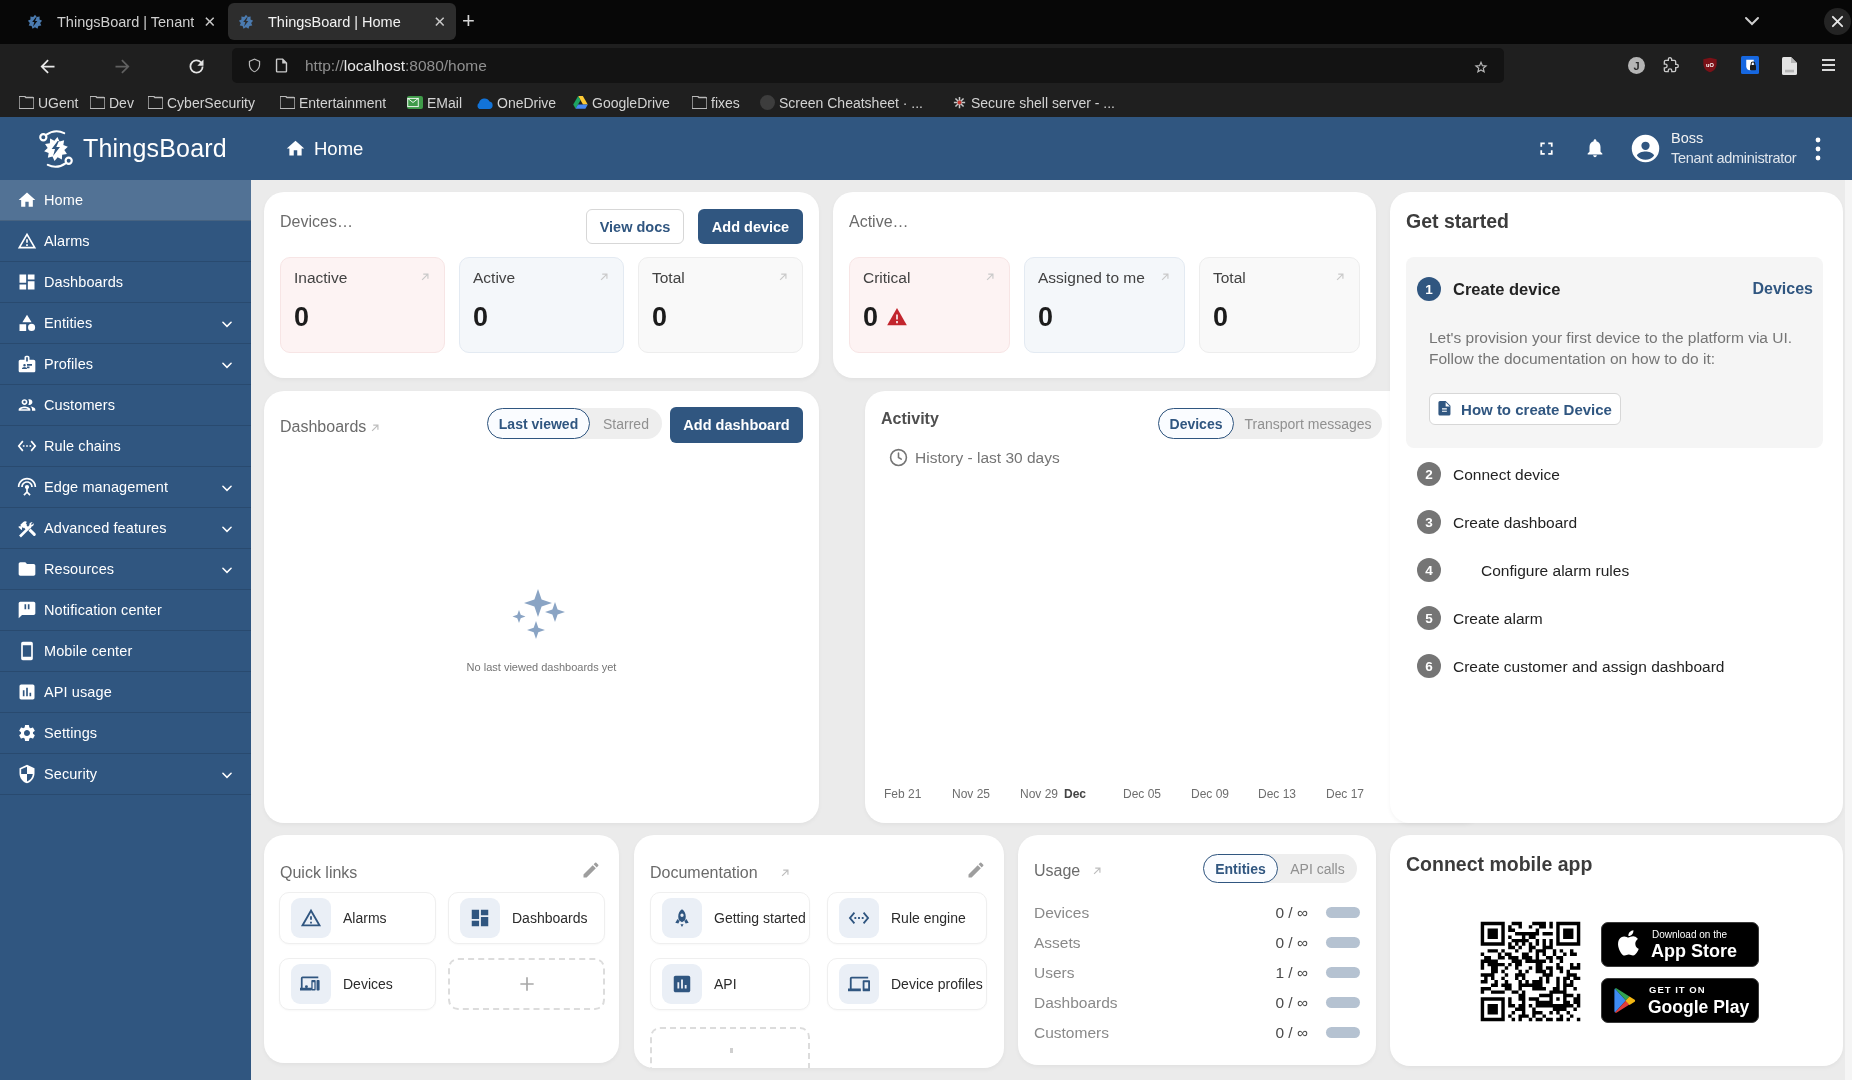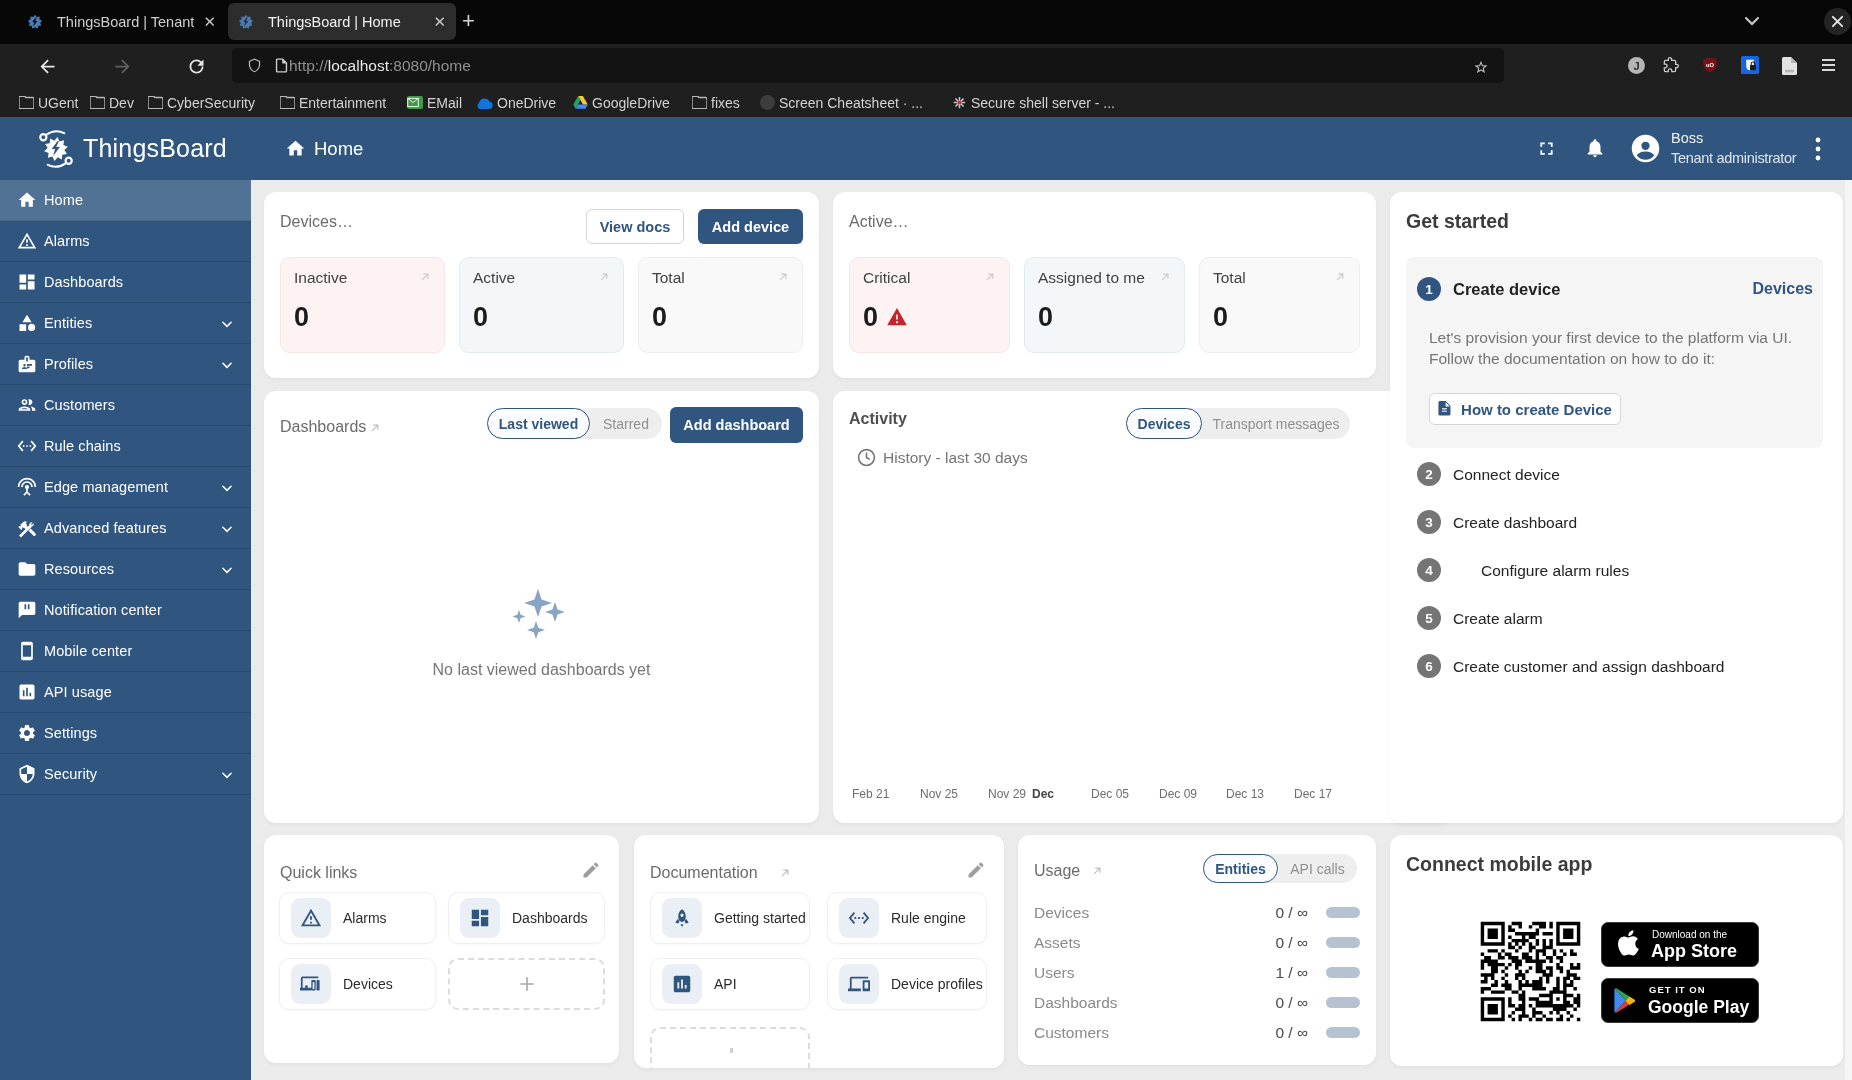--- a/index.html
+++ b/index.html
@@ -20,21 +20,21 @@
 
 #tbheader { position:absolute; left:0; top:117px; width:1852px; height:63px; background:#305680; color:#fff; }
 
 #sidebar { position:absolute; left:0; top:180px; width:251px; height:900px; background:#305680; }
 .sitem { height:41px; display:flex; align-items:center; padding-left:17px; color:#fff; border-bottom:1px solid rgba(0,0,0,0.13); position:relative; }
 .sitem.sel { background:rgba(255,255,255,0.17); }
 .sitem svg { flex:0 0 auto; }
 .sitem .lbl { margin-left:7px; font-size:14.5px; font-weight:500; letter-spacing:.1px; }
 .sitem .chev { position:absolute; right:17px; top:14px; }
 
-.card { position:absolute; background:#fff; border-radius:12px; box-shadow:0 2px 4px rgba(0,0,0,0.045); }
+.card { position:absolute; background:#fff; border-radius:20px; box-shadow:0 2px 4px rgba(0,0,0,0.045); }
 .ctitle { font-size:16px; font-weight:500; color:#6b6b6b; }
 .big-title { font-size:19.5px; font-weight:700; color:#3c3c3c; }
 .statcard { position:absolute; border-radius:10px; }
 .statcard .slabel { position:absolute; left:13px; top:11px; font-size:15.5px; color:#424242; }
 .statcard .snum { position:absolute; left:13px; top:44px; font-size:27px; font-weight:700; color:#1c1c1c; }
 .statcard .sarr { position:absolute; right:12px; top:12px; }
 .st-red { background:#fdf3f3; border:1px solid #f7e5e5; }
 .st-blue { background:#f4f7fa; border:1px solid #e3eaf2; }
 .st-gray { background:#f9f9f9; border:1px solid #ededed; }
 .btn-flat { position:absolute; background:#305680; border-radius:6px; color:#fff; font-size:14.5px; font-weight:700; display:flex; align-items:center; justify-content:center; }
@@ -100,21 +100,21 @@
   <svg style="position:absolute; left:186px; top:12px;" width="21" height="21" viewBox="0 0 24 24">
       <path d="M17.65 6.35A7.96 7.96 0 0012 4a8 8 0 108 8h-2a6 6 0 11-1.76-4.24L13 11h7V4l-2.35 2.35z" fill="#e4e4e4"></path>
     </svg>
   <div id="urlfield">
     <svg style="margin-left:14px;" width="17" height="17" viewBox="0 0 24 24">
         <path d="M12 2L4 5.5v5.2c0 5 3.4 9.7 8 10.8 4.6-1.1 8-5.8 8-10.8V5.5L12 2zm0 1.9l6.3 2.8v4c0 4.2-2.7 8.2-6.3 9.3-3.6-1.1-6.3-5.1-6.3-9.3v-4L12 3.9z" fill="#b9b9b9"></path>
       </svg>
     <svg style="margin-left:11px;" width="15" height="17" viewBox="0 0 20 24">
         <path d="M12 2H4a2 2 0 00-2 2v16a2 2 0 002 2h12a2 2 0 002-2V8l-6-6zm4 18H4V4h7v5h5v11z" fill="#cbcbcb"></path>
       </svg>
-    <span style="margin-left:0; font-size:15.5px; color:#909090;">http://<b style="color:#e8e8e8; font-weight:400;">localhost</b>:8080/home</span>
+    <span style="margin-left:16px; font-size:15.5px; color:#909090;">http://<b style="color:#e8e8e8; font-weight:400;">localhost</b>:8080/home</span>
     <svg style="margin-left:auto; margin-right:14px;" width="18" height="18" viewBox="0 0 24 24">
         <path d="M12 17.27l4.15 2.51-1.1-4.72L18.72 12l-4.83-.41L12 7.13l-1.89 4.46-4.83.41 3.67 3.06-1.1 4.72L12 17.27z" fill="none" stroke="#b5b5b5" stroke-width="1.6"></path>
       </svg>
   </div>
   <div style="position:absolute; left:1628px; top:13px; width:17px; height:17px; border-radius:50%; background:#b5b5b5; color:#2a2a2a; font-weight:700; font-size:11px; display:flex; align-items:center; justify-content:center;">J</div>
   <svg style="position:absolute; left:1663px; top:13px;" width="16" height="16" viewBox="0 0 24 24">
       <path d="M20.5 11H19V7a2 2 0 00-2-2h-4V3.5a2.5 2.5 0 00-5 0V5H4a2 2 0 00-2 2v3.8h1.5a2.7 2.7 0 010 5.4H2V20a2 2 0 002 2h3.8v-1.5a2.7 2.7 0 015.4 0V22H17a2 2 0 002-2v-4h1.5a2.5 2.5 0 000-5z" fill="none" stroke="#c9c9c9" stroke-width="2"></path>
     </svg>
   <div style="position:absolute; left:1702px; top:13px;"><svg width="16" height="16" viewBox="0 0 24 24">
         <path d="M12 1l10 2.5v6c0 7.5-4.2 11.7-10 13.5C6.2 21.2 2 17 2 9.5v-6L12 1z" fill="#7b1117"></path>
@@ -415,24 +415,24 @@
     <div class="tg-sel" style="width:103px;">Last viewed</div>
     <div class="tg-un" style="flex:1;">Starred</div>
   </div>
   <div class="btn-flat" style="left:406px; top:16px; width:133px; height:36px; font-size:14.5px;">Add dashboard</div>
   <svg style="position:absolute; left:248px; top:198px;" width="70" height="62" viewBox="0 0 70 62">
     <path d="M26 0l3.6 10.4L40 14l-10.4 3.6L26 28l-3.6-10.4L12 14l10.4-3.6z" fill="#8aa4c4"></path>
     <path d="M5 21l1.7 4.8L11.5 27.5l-4.8 1.7L5 34l-1.7-4.8L-1.5 27.5l4.8-1.7z" transform="translate(2,0)" fill="#8aa4c4"></path>
     <path d="M43 13l2.6 7.4 7.4 2.6-7.4 2.6L43 33l-2.6-7.4L33 23l7.4-2.6z" fill="#8aa4c4"></path>
     <path d="M24 32l2.3 6.7 6.7 2.3-6.7 2.3L24 50l-2.3-6.7L15 41l6.7-2.3z" fill="#8aa4c4"></path>
   </svg>
-  <div style="position:absolute; left:0; top:270px; width:100%; text-align:center; font-size:16px; font-weight:500; color:#757575;">No last viewed dashboards yet</div>
-</div>
-
-<div class="card" style="left:833px; top:391px; width:617px; height:432px;">
+  <div style="position:absolute; left:0; top:270px; width:100%; text-align:center; font-size:11px; font-weight:500; color:#757575;">No last viewed dashboards yet</div>
+</div>
+
+<div class="card" style="left:865px; top:391px; width:617px; height:432px;">
   <div class="ctitle" style="position:absolute; left:16px; top:19px; color:#4f4f4f; font-weight:600;">Activity</div>
   <div class="toggle" style="left:293px; top:17px; width:224px; height:31px; font-size:14px;">
     <div class="tg-sel" style="width:76px;">Devices</div>
     <div class="tg-un" style="flex:1;">Transport messages</div>
   </div>
   <svg style="position:absolute; left:24px; top:57px;" width="19" height="19" viewBox="0 0 24 24">
       <circle cx="12" cy="12" r="10" fill="none" stroke="#757575" stroke-width="2"></circle>
       <path d="M12 6.5V12l3.5 2" fill="none" stroke="#757575" stroke-width="2" stroke-linecap="round"></path>
     </svg>
   <div style="position:absolute; left:50px; top:58px; font-size:15.5px; color:#757575;">History - last 30 days</div>

